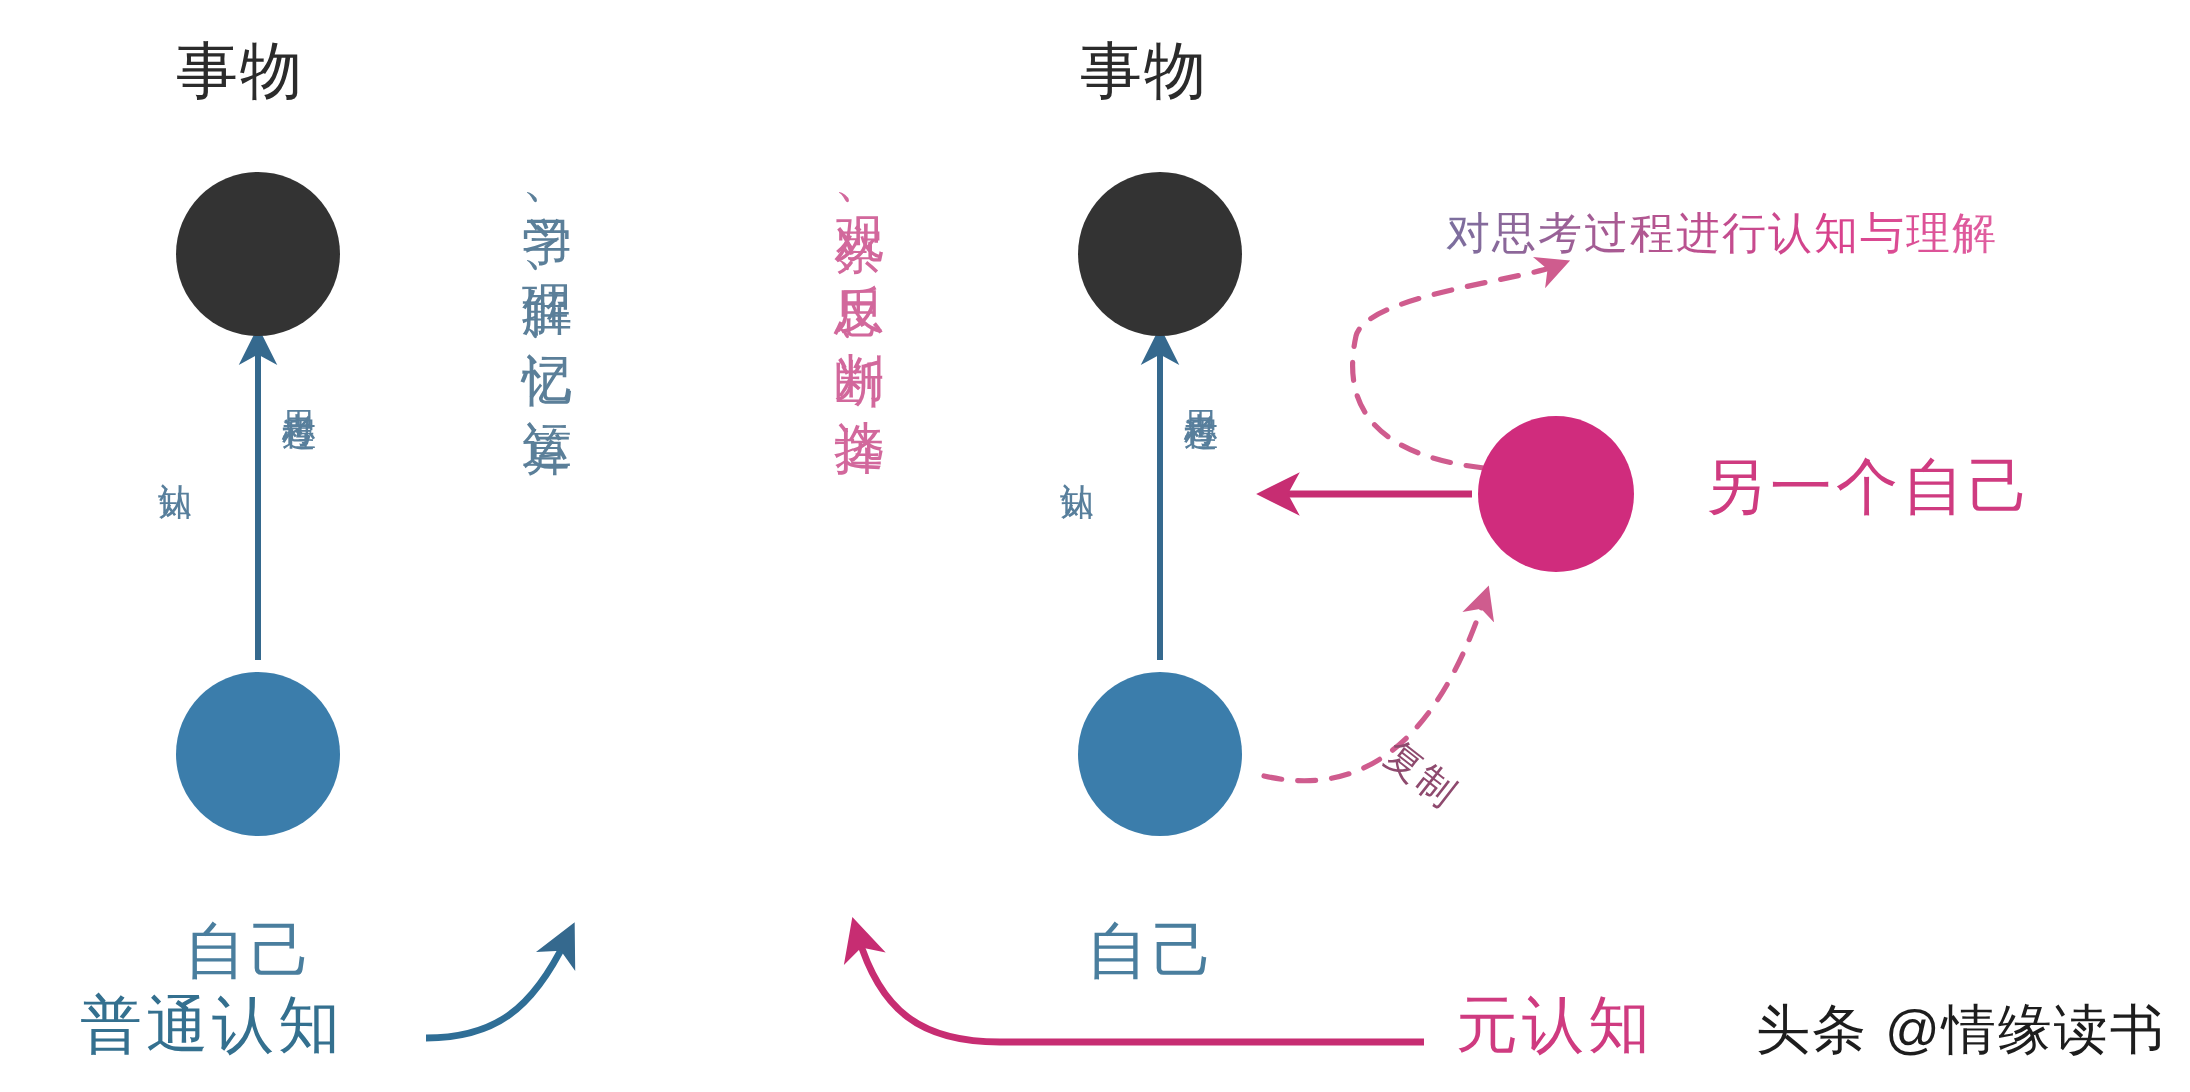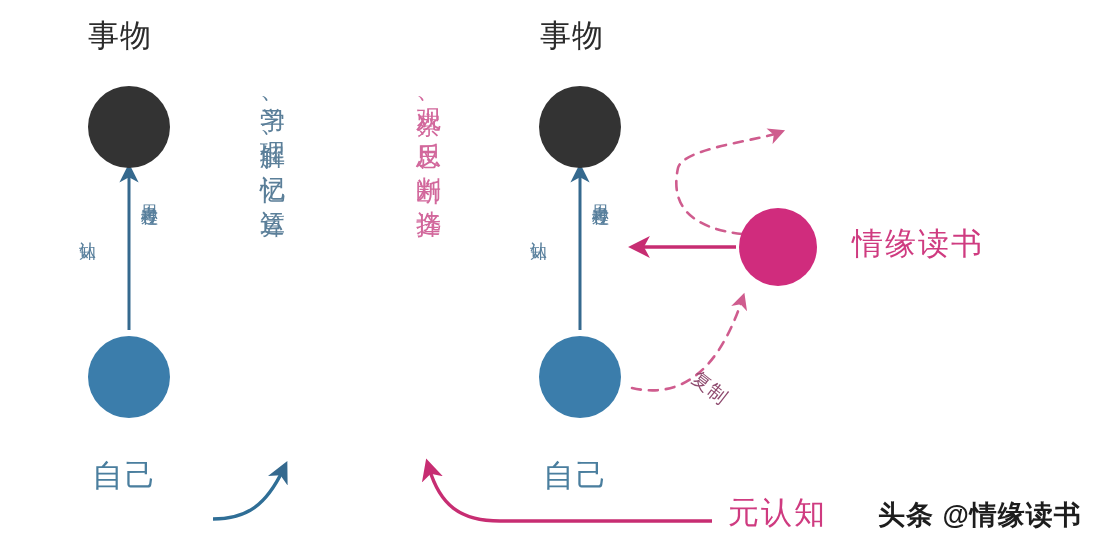--- a/index.html
+++ b/index.html
@@ -57,21 +57,20 @@
   }
   .label-copy {
     font-size: 19px;
     color: #8e4a6e;
     letter-spacing: 1px;
   }
   .watermark {
     font-size: 27px;
     color: #1d1d1d;
     letter-spacing: 1px;
-    font-weight: bold;
   }
 
   
   .vtext {
     writing-mode: vertical-rl;
     text-orientation: upright;
     line-height: 1.12;
     letter-spacing: 3px;
     white-space: nowrap;
   }
@@ -140,41 +139,43 @@
   <div class="abs circle circle-dark" style="left:88px; top:86px; width:82px; height:82px;"></div>
 
   <div class="abs circle circle-blue" style="left:88px; top:336px; width:82px; height:82px;"></div>
 
   <div class="abs t vtext vtext-small-blue" style="left:78px; top:228px;">认知</div>
 
   <div class="abs t vtext vtext-small-blue" style="left:140px; top:191px;">思考过程</div>
 
   <div class="abs t label-self" style="left:92px; top:436px;">自己</div>
 
+  <div class="abs t label-bottom-blue" style="left:40px; top:497px;">普通认知</div>
 
   <div class="abs vtext vtext-blue" style="left:259px; top:88px;">学习、理解、记忆、运算</div>
 
   <div class="abs t title-thing" style="left:540px; top:20px;">事物</div>
 
   <div class="abs circle circle-dark" style="left:539px; top:86px; width:82px; height:82px;"></div>
 
   <div class="abs circle circle-blue" style="left:539px; top:336px; width:82px; height:82px;"></div>
 
   <div class="abs circle circle-pink" style="left:739px; top:208px; width:78px; height:78px;"></div>
 
   <div class="abs t vtext vtext-small-blue" style="left:529px; top:228px;">认知</div>
 
   <div class="abs t vtext vtext-small-blue" style="left:591px; top:191px;">思考过程</div>
 
   <div class="abs t label-self" style="left:543px; top:436px;">自己</div>
 
   <div class="abs vtext vtext-pink" style="left:415px; top:88px;">观察、反思、判断、选择</div>
 
+  <div class="abs t grad-head" style="left:723px; top:106px;">对思考过程进行认知与理解</div>
 
-  <div class="abs t label-another" style="left:852px; top:228px;">情缘读书</div>
+  <div class="abs t label-another" style="left:852px; top:228px;">另一个自己</div>
 
   <div class="abs t label-copy rot-copy" style="left:700px; top:368px;">复制</div>
 
   <div class="abs t label-bottom-pink" style="left:728px; top:497px;">元认知</div>
 
   <div class="abs t watermark" style="left:878px; top:502px;">头条 @情缘读书</div>
 
 </div>
 
 </body></html>

